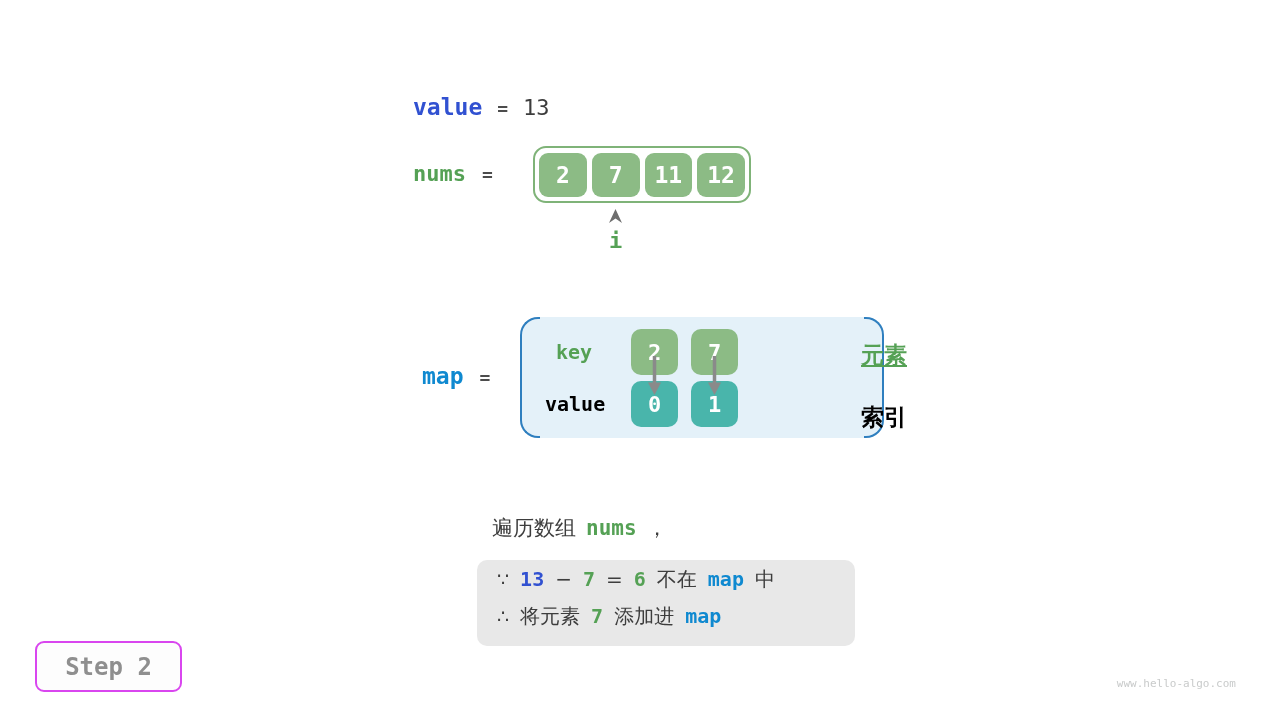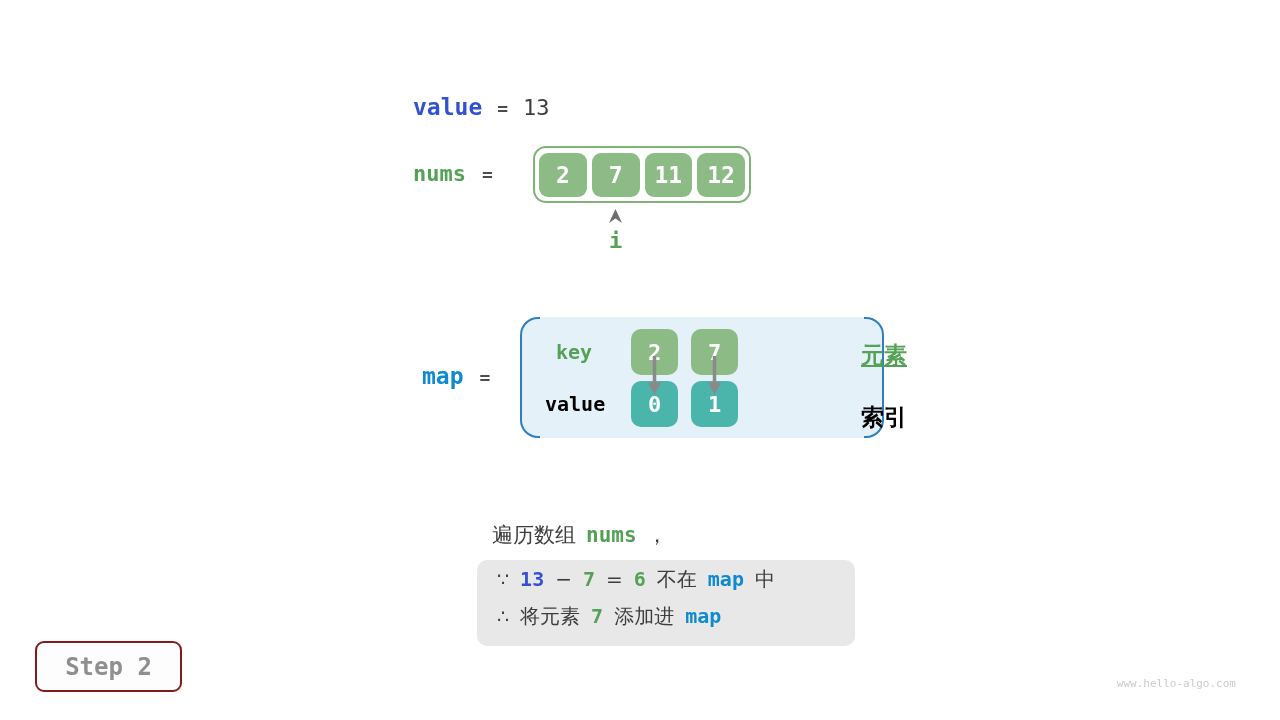--- a/index.html
+++ b/index.html
@@ -62,34 +62,34 @@
   .map-cell.col-a { left: 111px; }
   .map-cell.col-b { left: 171px; }
 
   .map-arrows { position: absolute; left: 0; top: 0; width: 310px; height: 121px; pointer-events: none; }
 
   .element-label { position: absolute; left: 861px; top: 340px; font-size: 23px; font-weight: bold; text-decoration: underline; }
   .index-side-label { position: absolute; left: 861px; top: 390px; font-size: 23px; font-weight: bold; margin-top: 12px; }
 
   
   .iterate-line { position: absolute; left: 492px; top: 514px; display: flex; align-items: baseline; gap: 10px;
-                  font-size: 21px; margin-top: 7px; }
+                  font-size: 21px; }
   .iterate-line .code { font-size: 21px; }
 
   
   .reason-box { position: absolute; left: 477px; top: 560px; width: 378px; height: 86px;
                 background: #e8e8e8; border-radius: 10px;
                 display: flex; flex-direction: column; justify-content: center; padding-left: 20px; }
   .reason-line { display: flex; align-items: baseline; gap: 11px; height: 37px; font-size: 20px; }
   .reason-line .code { font-size: 20px; }
   .reason-line .sym { font-size: 19px; }
 
   
   .step-badge { position: absolute; left: 35px; top: 641px; width: 147px; height: 51px;
-                background: #fdfdfd; border: 2px solid #7f1d1d; border-radius: 9px;
+                background: #fdfdfd; border: 2px solid #d946ef; border-radius: 9px;
                 display: flex; align-items: center; justify-content: center;
                 font-size: 24px; color: #8f8f8f; }
 
   
   .watermark { position: absolute; right: 44px; top: 677px; font-size: 11px; color: #c9cbcb; }
 </style>
 </head>
 <body>
 
 <div class="canvas">

